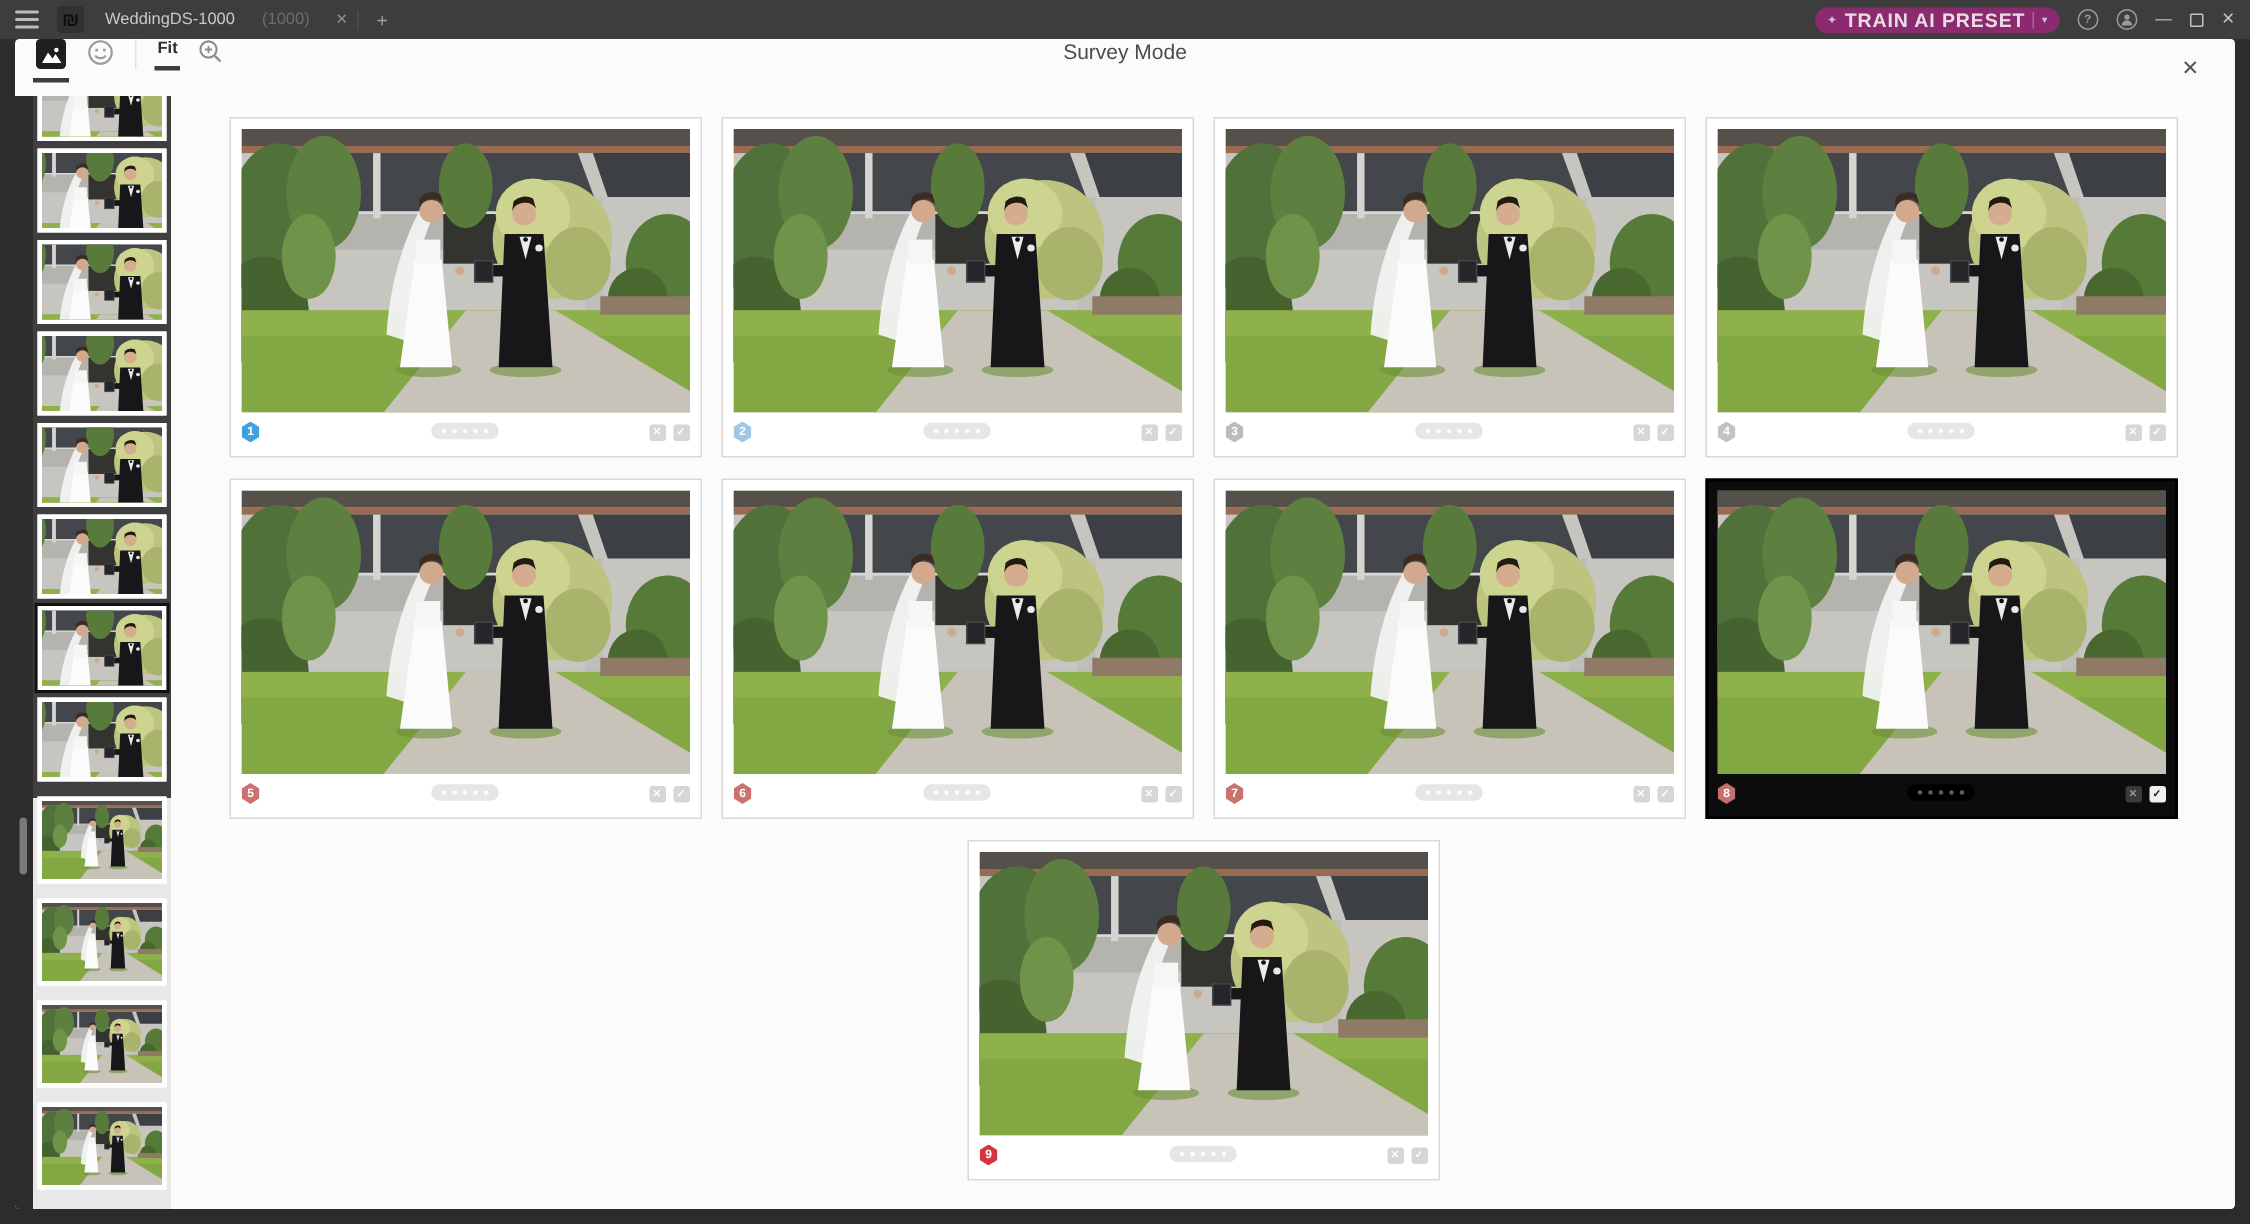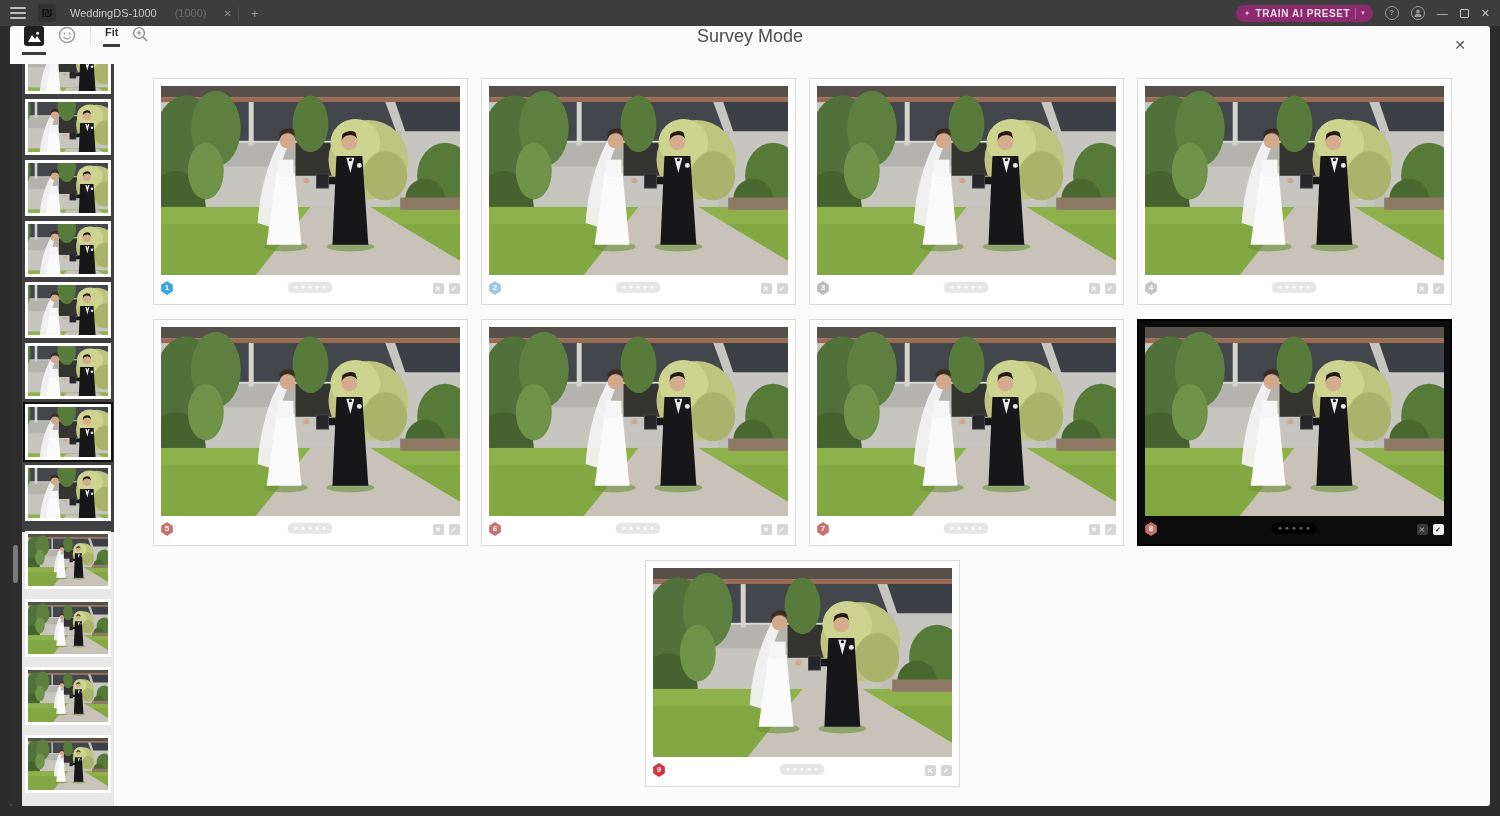--- a/index.html
+++ b/index.html
@@ -11,38 +11,38 @@
   .hamburger span { display:block; height:2px; background:#bdbdbd; border-radius:1px; }
   .applogo { width:18px; height:18px; margin-left:12px; background:#313131; border-radius:3px; color:#0e0e0e; font-size:13px; font-weight:bold; text-align:center; line-height:18px; }
   .tab { margin-left:14px; width:168px; display:flex; align-items:flex-end; color:#c9c9c9; font-size:11px; }
   .tab .count { color:#6d6d6d; margin-left:18px; }
   .tab-close { margin-left:auto; color:#8f8f8f; font-size:10px; padding:0 6px; cursor:pointer; }
   .tab-divider { width:1px; height:13px; background:#4d4d4d; }
   .newtab { color:#9b9b9b; font-size:13px; margin-left:12px; cursor:pointer; }
   .tb-right { margin-left:auto; display:flex; align-items:center; gap:12px; margin-right:10px; }
   .train-pill { height:17px; background:#8c2a70; border-radius:9px; display:flex; align-items:center; gap:5px; padding:0 8px; cursor:pointer; }
   .train-pill .sparkle { color:#d9bcd0; font-size:8px; }
-  .train-pill .lbl { color:#e9dde5; font-size:10px; font-weight:bold; letter-spacing:.6px; }
+  .train-pill .lbl { color:#e9dde5; font-size:13px; font-weight:bold; letter-spacing:.6px; }
   .train-pill .pdiv { width:1px; height:11px; background:rgba(255,255,255,.28); }
   .train-pill .chev { color:#d9bcd0; font-size:7px; }
   .circ-icon { width:14px; height:14px; border:1.4px solid #9a9a9a; border-radius:50%; color:#9a9a9a; font-size:8px; font-weight:bold; text-align:center; line-height:11px; cursor:pointer; }
   .winctl { color:#c3c3c3; font-size:11px; cursor:pointer; line-height:26px; }
   .maxbox { width:9px; height:9px; border:1px solid #c3c3c3; border-radius:1px; cursor:pointer; }
 
   
   .panel { position:absolute; top:26px; left:10px; right:10px; bottom:10px; background:#fbfbfb; border-radius:3px; overflow:hidden; }
 
   
   .toolbar { position:absolute; top:0; left:0; right:0; height:38px; display:flex; align-items:flex-start; }
   .tool { position:relative; margin-left:14px; display:flex; align-items:center; justify-content:center; cursor:pointer; }
   .tool.active::after { content:""; position:absolute; left:-2px; right:-2px; bottom:-9px; height:3px; background:#3c3c3c; }
   .imgicon { width:20px; height:20px; background:#1f1f1f; border-radius:3px; display:flex; align-items:center; justify-content:center; }
   .tdivider { width:1px; height:20px; background:#e3e3e3; margin-left:14px; }
   .fitlabel { font-size:11px; color:#2e2e2e; font-weight:bold; }
-  .survey-title { position:absolute; left:50%; transform:translateX(-50%); font-size:18px; color:#4c4c4c; }
+  .survey-title { position:absolute; left:50%; transform:translateX(-50%); font-size:14px; color:#4c4c4c; }
   .survey-close { position:absolute; right:16px; top:0; height:38px; display:flex; align-items:center; color:#555; font-size:14px; cursor:pointer; padding:0 8px; }
 
   
   .sidebar { position:absolute; top:38px; bottom:0; left:0; width:104px; overflow:hidden; }
   .gutter { position:absolute; top:0; bottom:0; left:0; width:12px; background:#2d2d2d; }
   .scroll-thumb { position:absolute; left:3px; top:481px; width:5px; height:38px; background:#7a7a7a; border-radius:3px; cursor:pointer; }
   .thumbcol { position:absolute; left:12px; top:0; bottom:0; width:92px; background:#e8e8e8; }
   .thumbcol .darkzone { position:absolute; top:0; left:0; right:0; height:468px; background:#3f3f3f; }
   .thumbs { position:relative; }
   .thumb { margin:5px 3px; border:3px solid #fff; background:#fff; cursor:pointer; }

